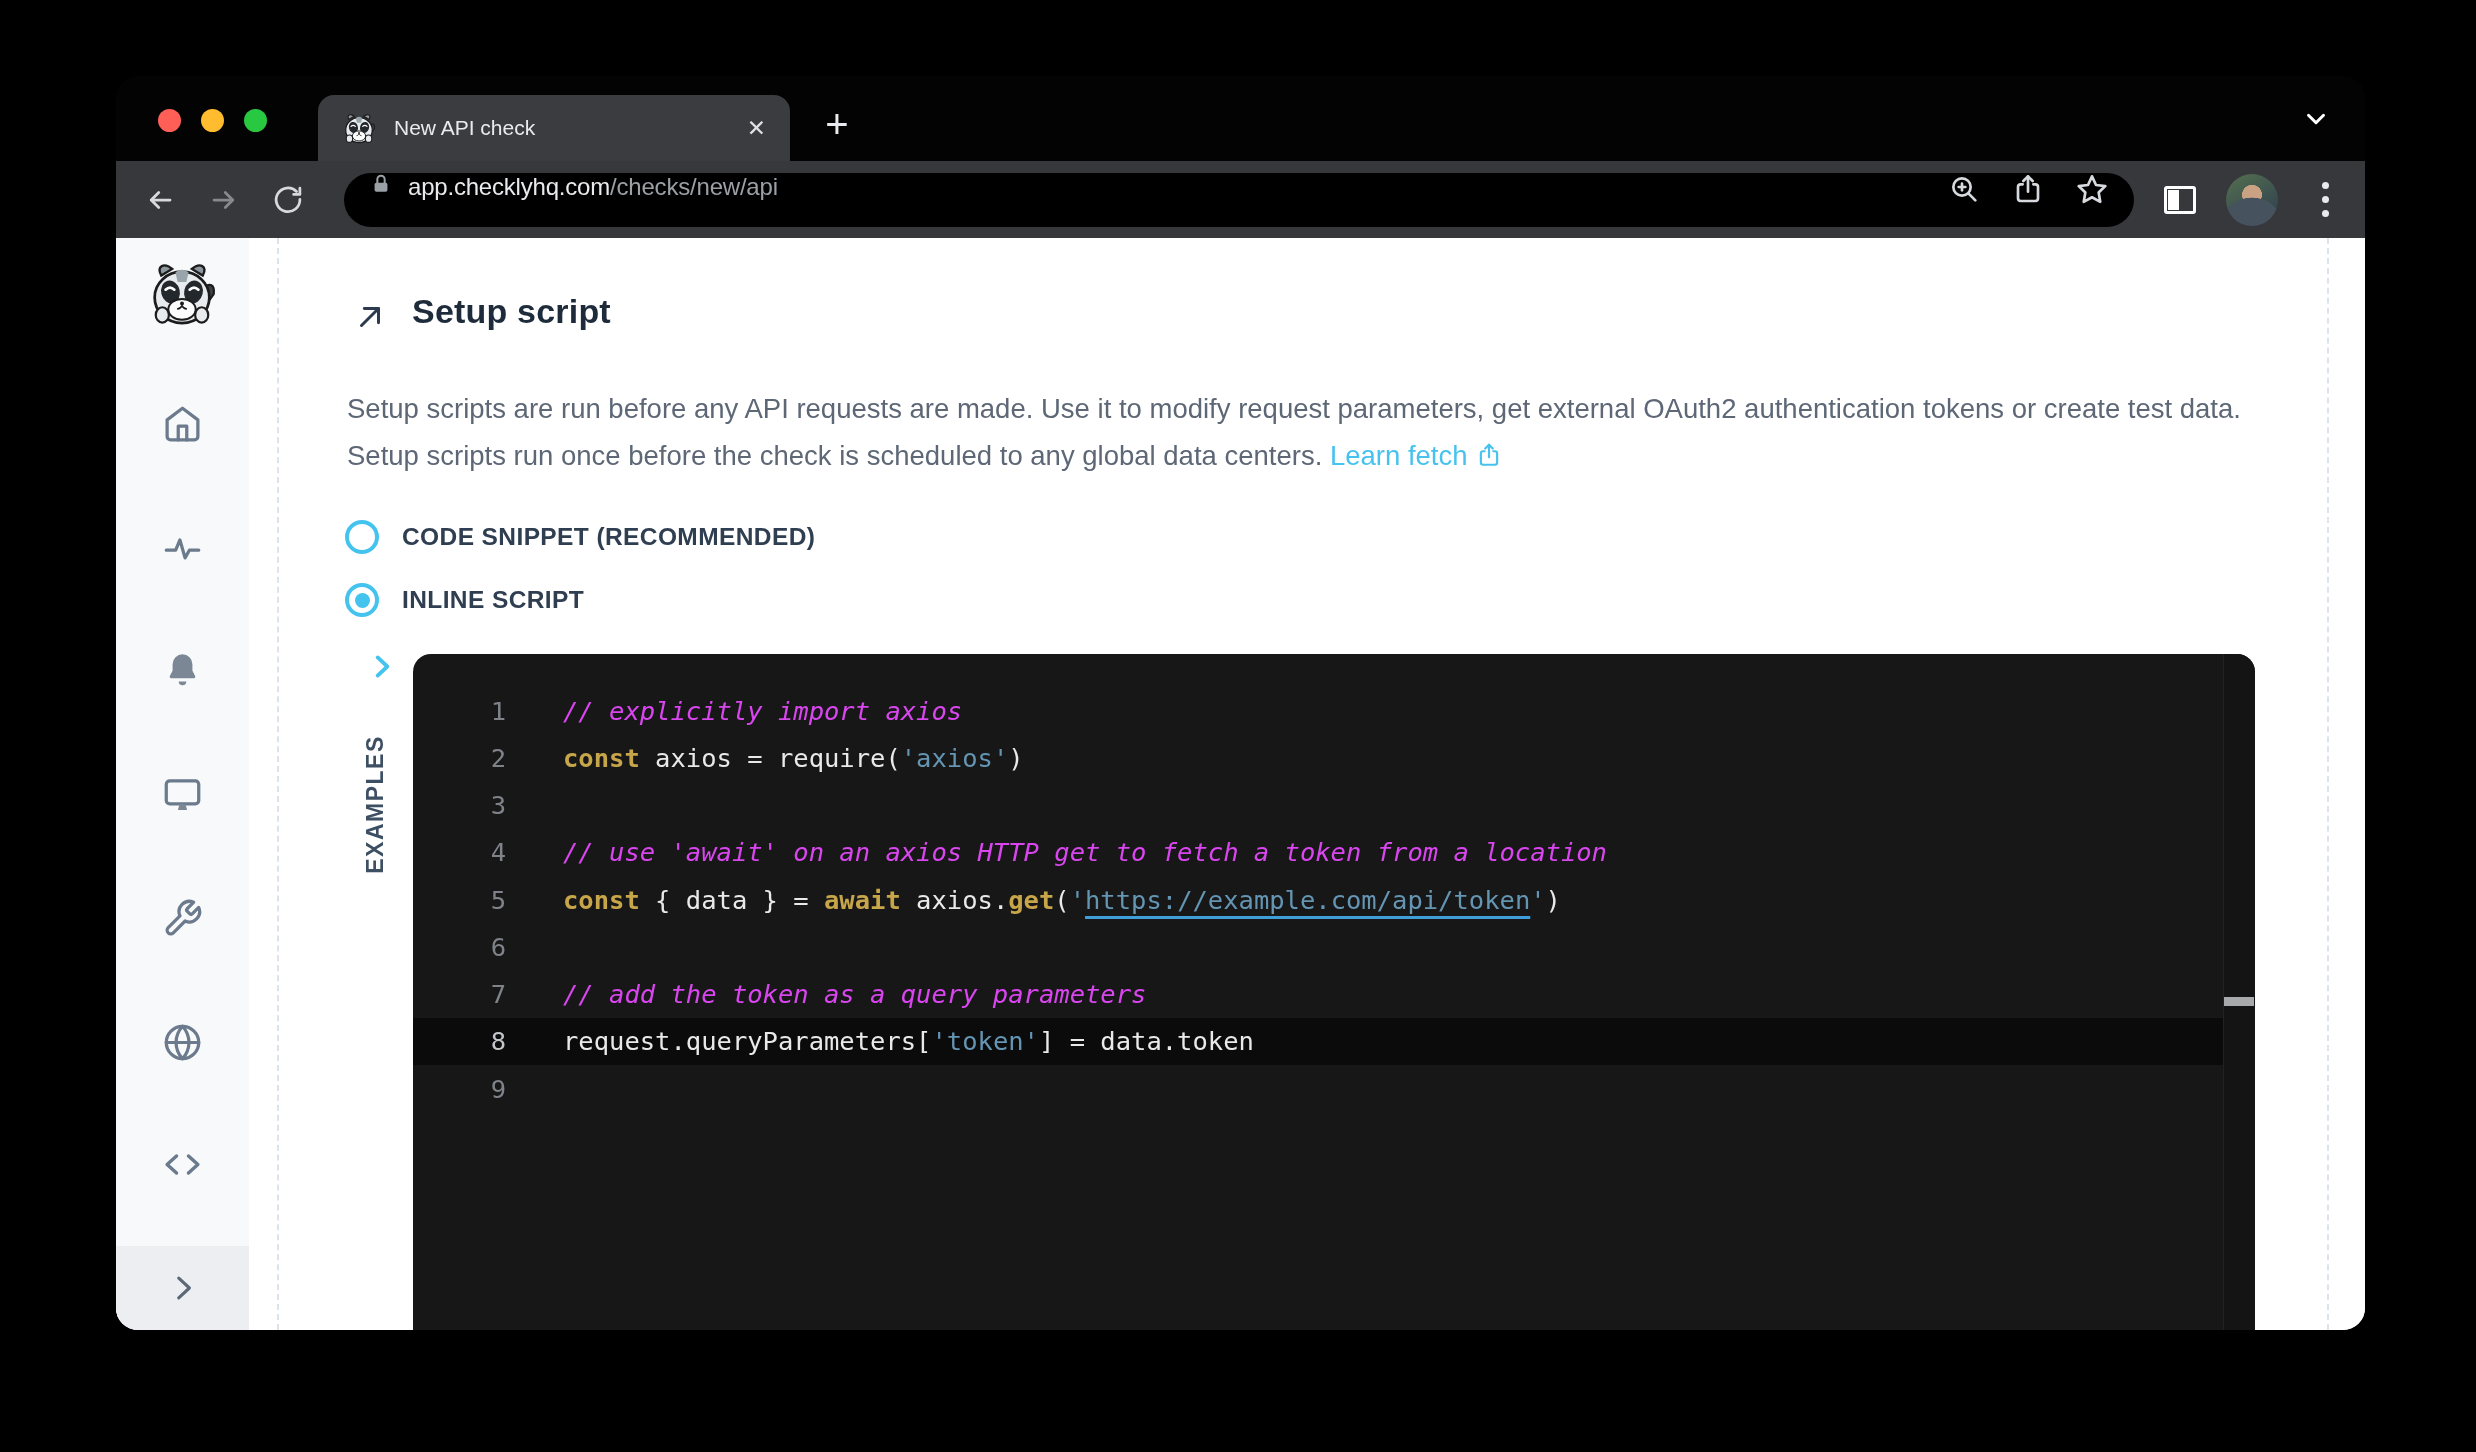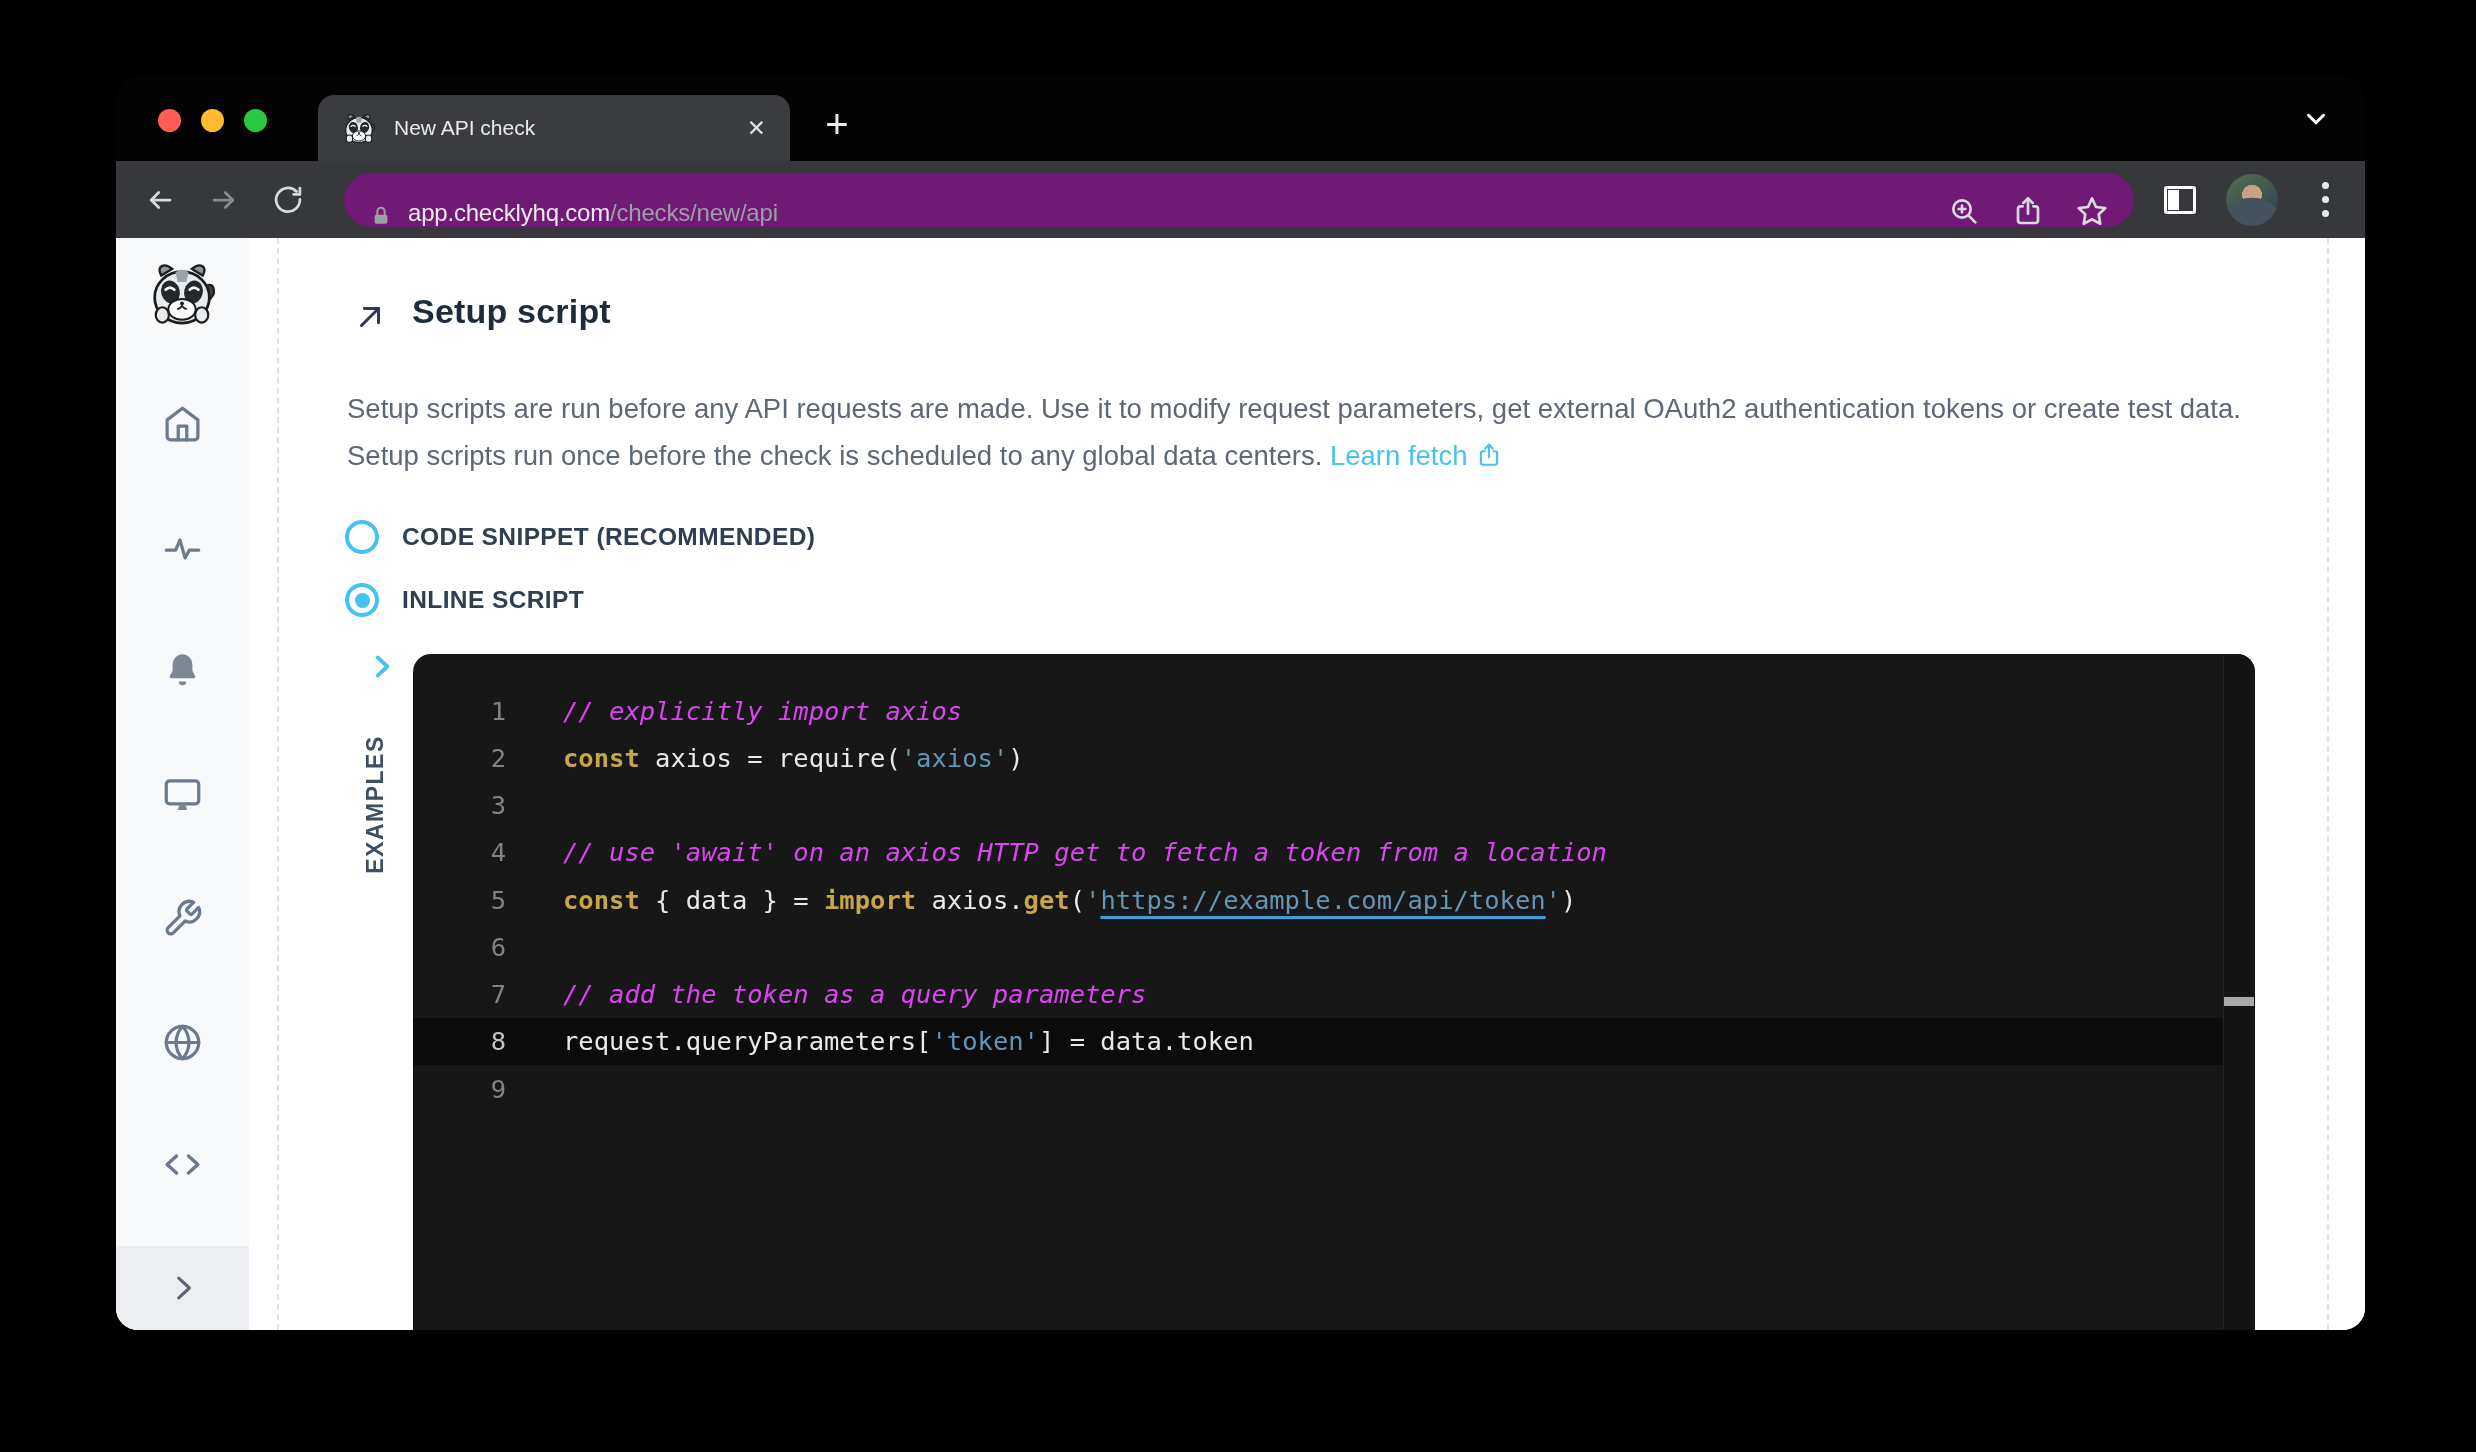--- a/index.html
+++ b/index.html
@@ -16,21 +16,21 @@
   .tab-title { margin-left:18px; font-size:21px; color:#e9eaed; white-space:nowrap; flex:1; }
   .tab-close { color:#dfe1e5; font-size:23px; line-height:1; cursor:default; }
   .newtab { position:absolute; left:697px; top:24px; width:48px; height:48px; color:#e8eaed; font-size:40px; font-weight:300; display:flex; align-items:center; justify-content:center; }
   .tab-chevron { position:absolute; right:34px; top:28px; width:30px; height:30px; color:#fff; }
 
   
   .toolbar { height:77px; background:#37383c; display:flex; align-items:center; padding:0 22px; }
   .navbtn { width:44px; height:44px; display:flex; align-items:center; justify-content:center; flex-shrink:0; }
   .navbtn + .navbtn { margin-left:20px; }
   .navbtn svg { width:30px; height:30px; }
-  .urlpill { margin-left:34px; height:54px; flex:1; background:#701a75; border-radius:27px; display:flex; align-items:flex-end; padding:0 26px; min-width:0; }
+  .urlpill { margin-left:34px; height:54px; flex:1; background:#000000; border-radius:27px; display:flex; align-items:flex-start; padding:0 26px; min-width:0; }
   .lock { width:22px; height:22px; flex-shrink:0; }
   .url { margin-left:16px; font-size:24px; color:#e9eaed; white-space:nowrap; letter-spacing:-0.2px; }
   .url .path { color:#9aa0a6; }
   .pillspacer { flex:1; }
   .pill-icon { width:32px; height:32px; margin-left:32px; flex-shrink:0; }
   .right-icon { margin-left:30px; flex-shrink:0; display:flex; align-items:center; justify-content:center; }
   .sidepanel-icon { width:32px; height:28px; border:3.5px solid #fff; border-radius:3px; position:relative; }
   .sidepanel-icon::after { content:""; position:absolute; left:1px; top:1px; bottom:1px; width:11px; background:#fff; }
   .avatar { width:52px; height:52px; border-radius:50%;
     background:
@@ -284,21 +284,21 @@
             <div class="erow">
               <span class="ln">3</span>
               <span class="codeline"></span>
             </div>
             <div class="erow">
               <span class="ln">4</span>
               <span class="codeline"><span class="tk-com">// use 'await' on an axios HTTP get to fetch a token from a location</span></span>
             </div>
             <div class="erow">
               <span class="ln">5</span>
-              <span class="codeline"><span class="tk-kw">const</span><span class="tk-pl"> { data } = </span><span class="tk-kw">import</span><span class="tk-pl"> axios.</span><span class="tk-kw">get</span><span class="tk-pl">(</span><span class="tk-str">'</span><span class="tk-url">https://example.com/api/token</span><span class="tk-str">'</span><span class="tk-pl">)</span></span>
+              <span class="codeline"><span class="tk-kw">const</span><span class="tk-pl"> { data } = </span><span class="tk-kw">await</span><span class="tk-pl"> axios.</span><span class="tk-kw">get</span><span class="tk-pl">(</span><span class="tk-str">'</span><span class="tk-url">https://example.com/api/token</span><span class="tk-str">'</span><span class="tk-pl">)</span></span>
             </div>
             <div class="erow">
               <span class="ln">6</span>
               <span class="codeline"></span>
             </div>
             <div class="erow">
               <span class="ln">7</span>
               <span class="codeline"><span class="tk-com">// add the token as a query parameters</span></span>
             </div>
             <div class="erow active">

